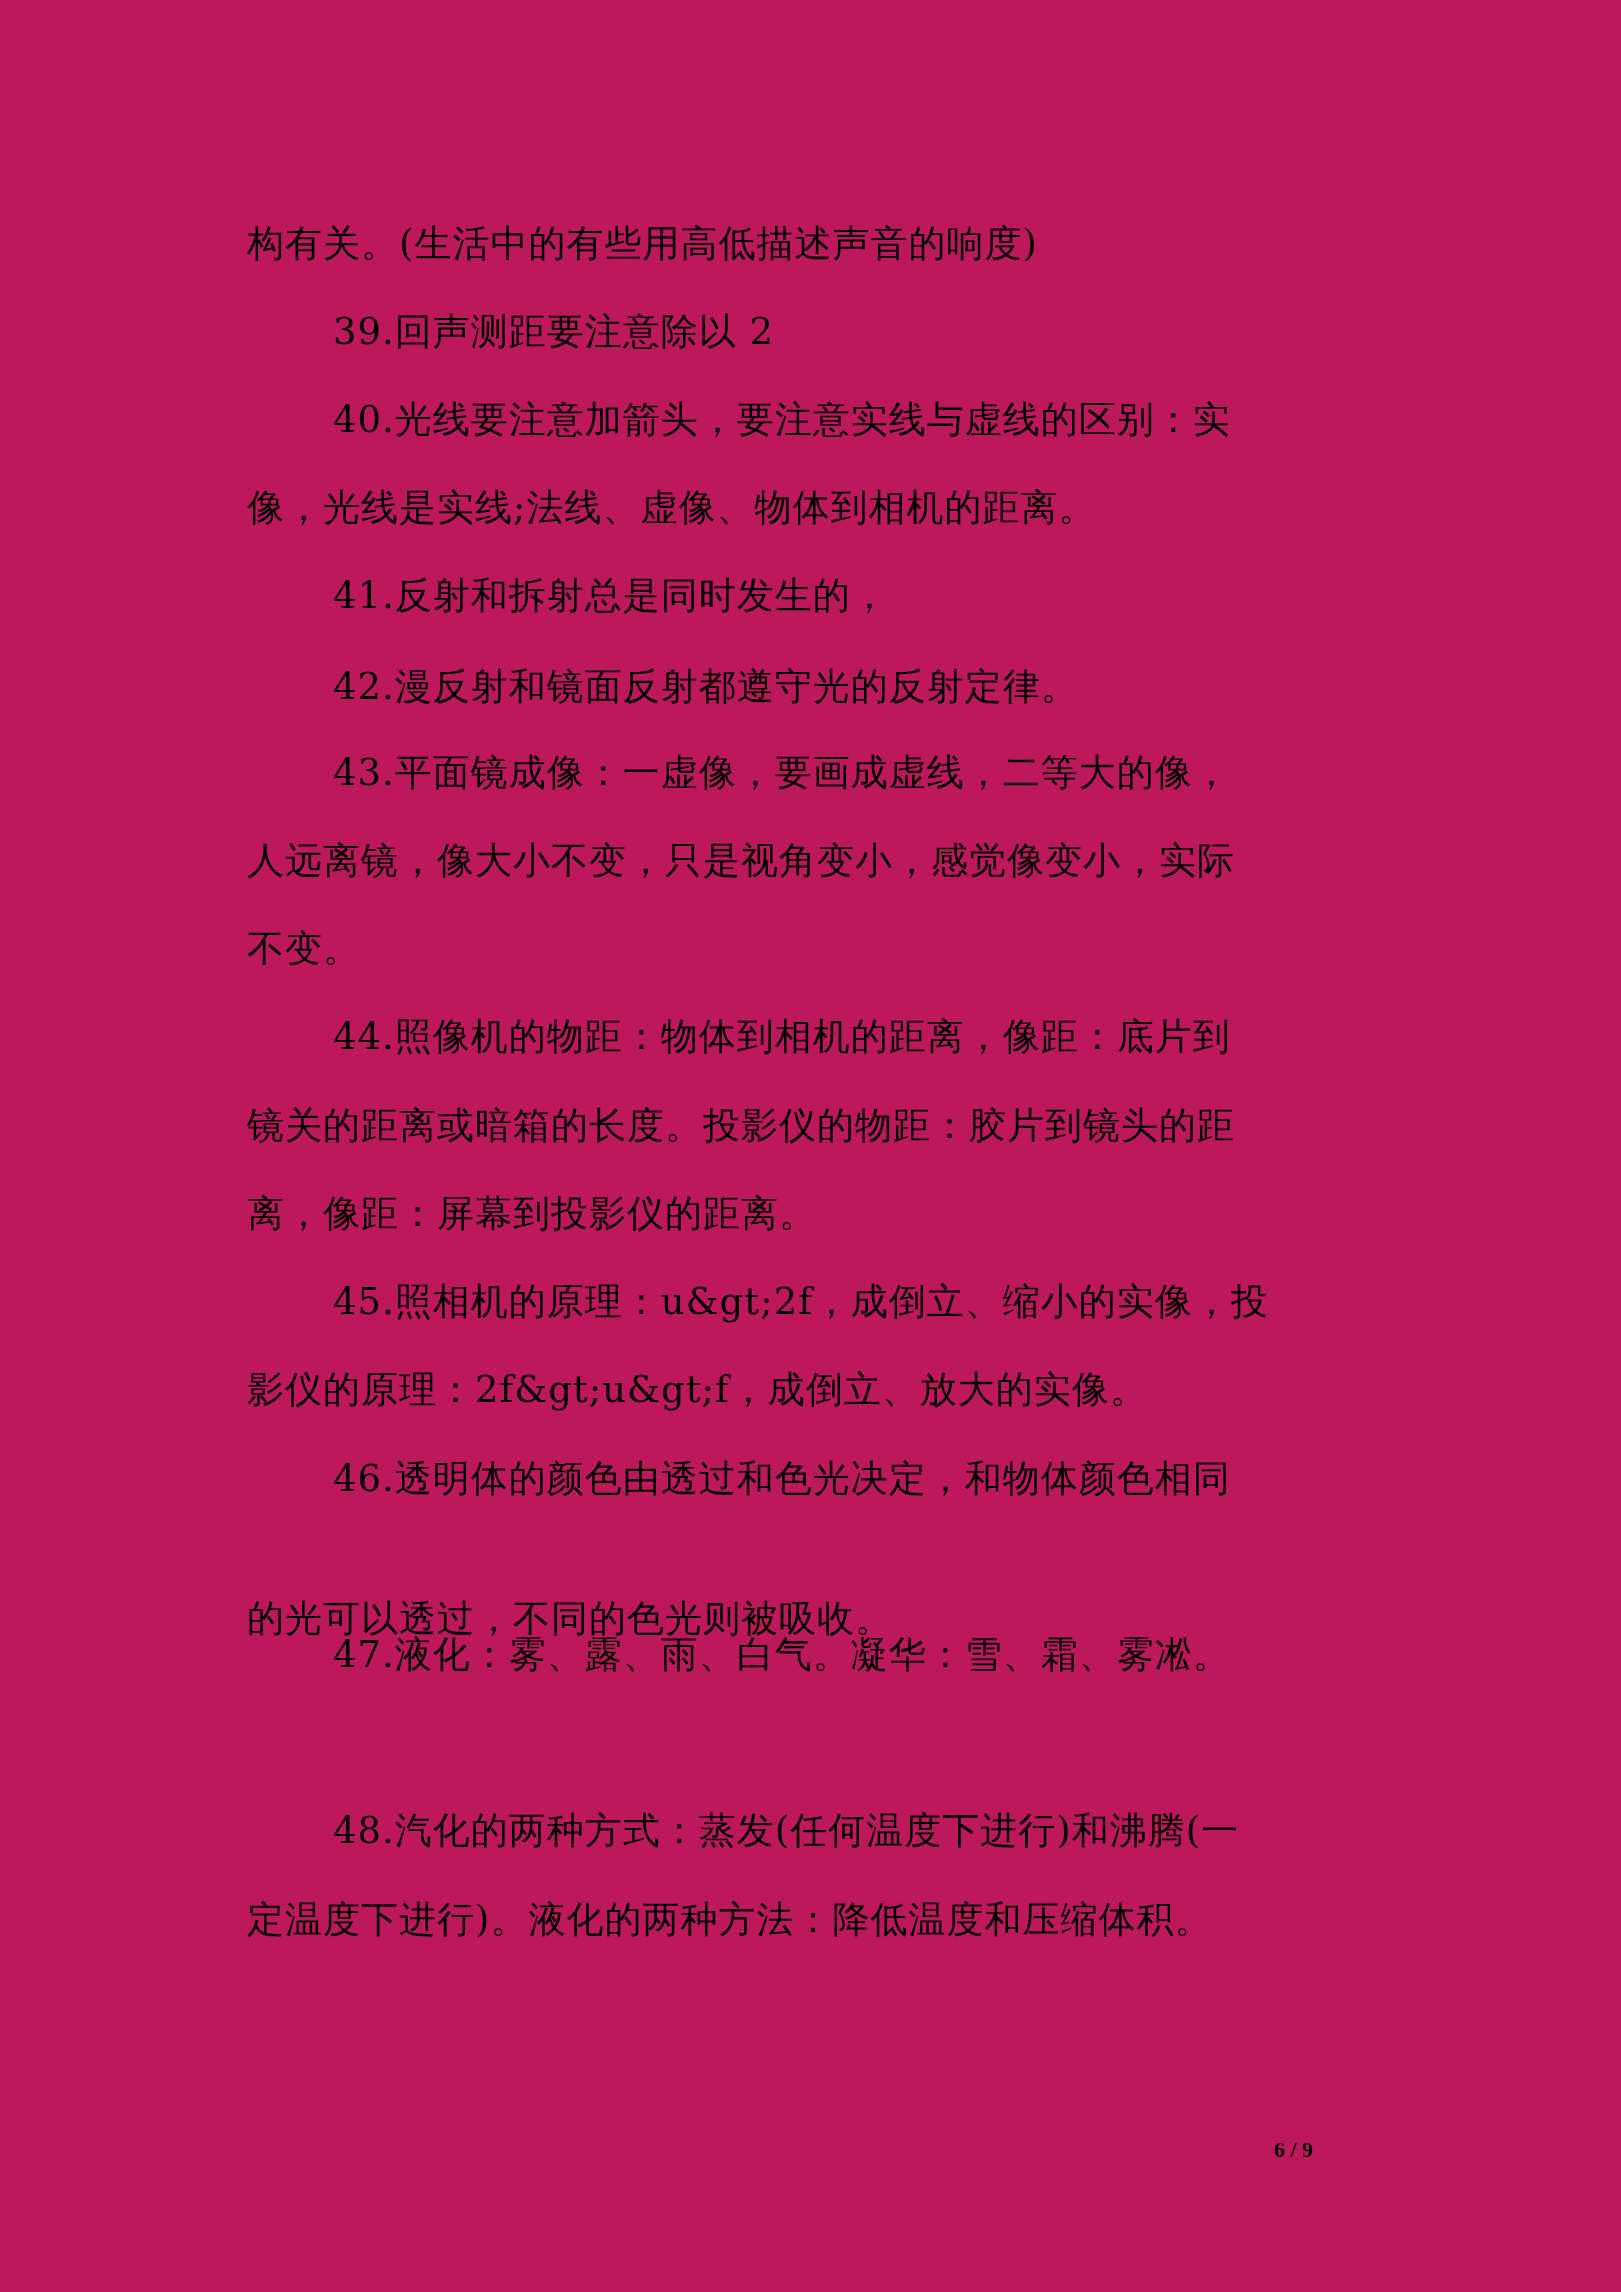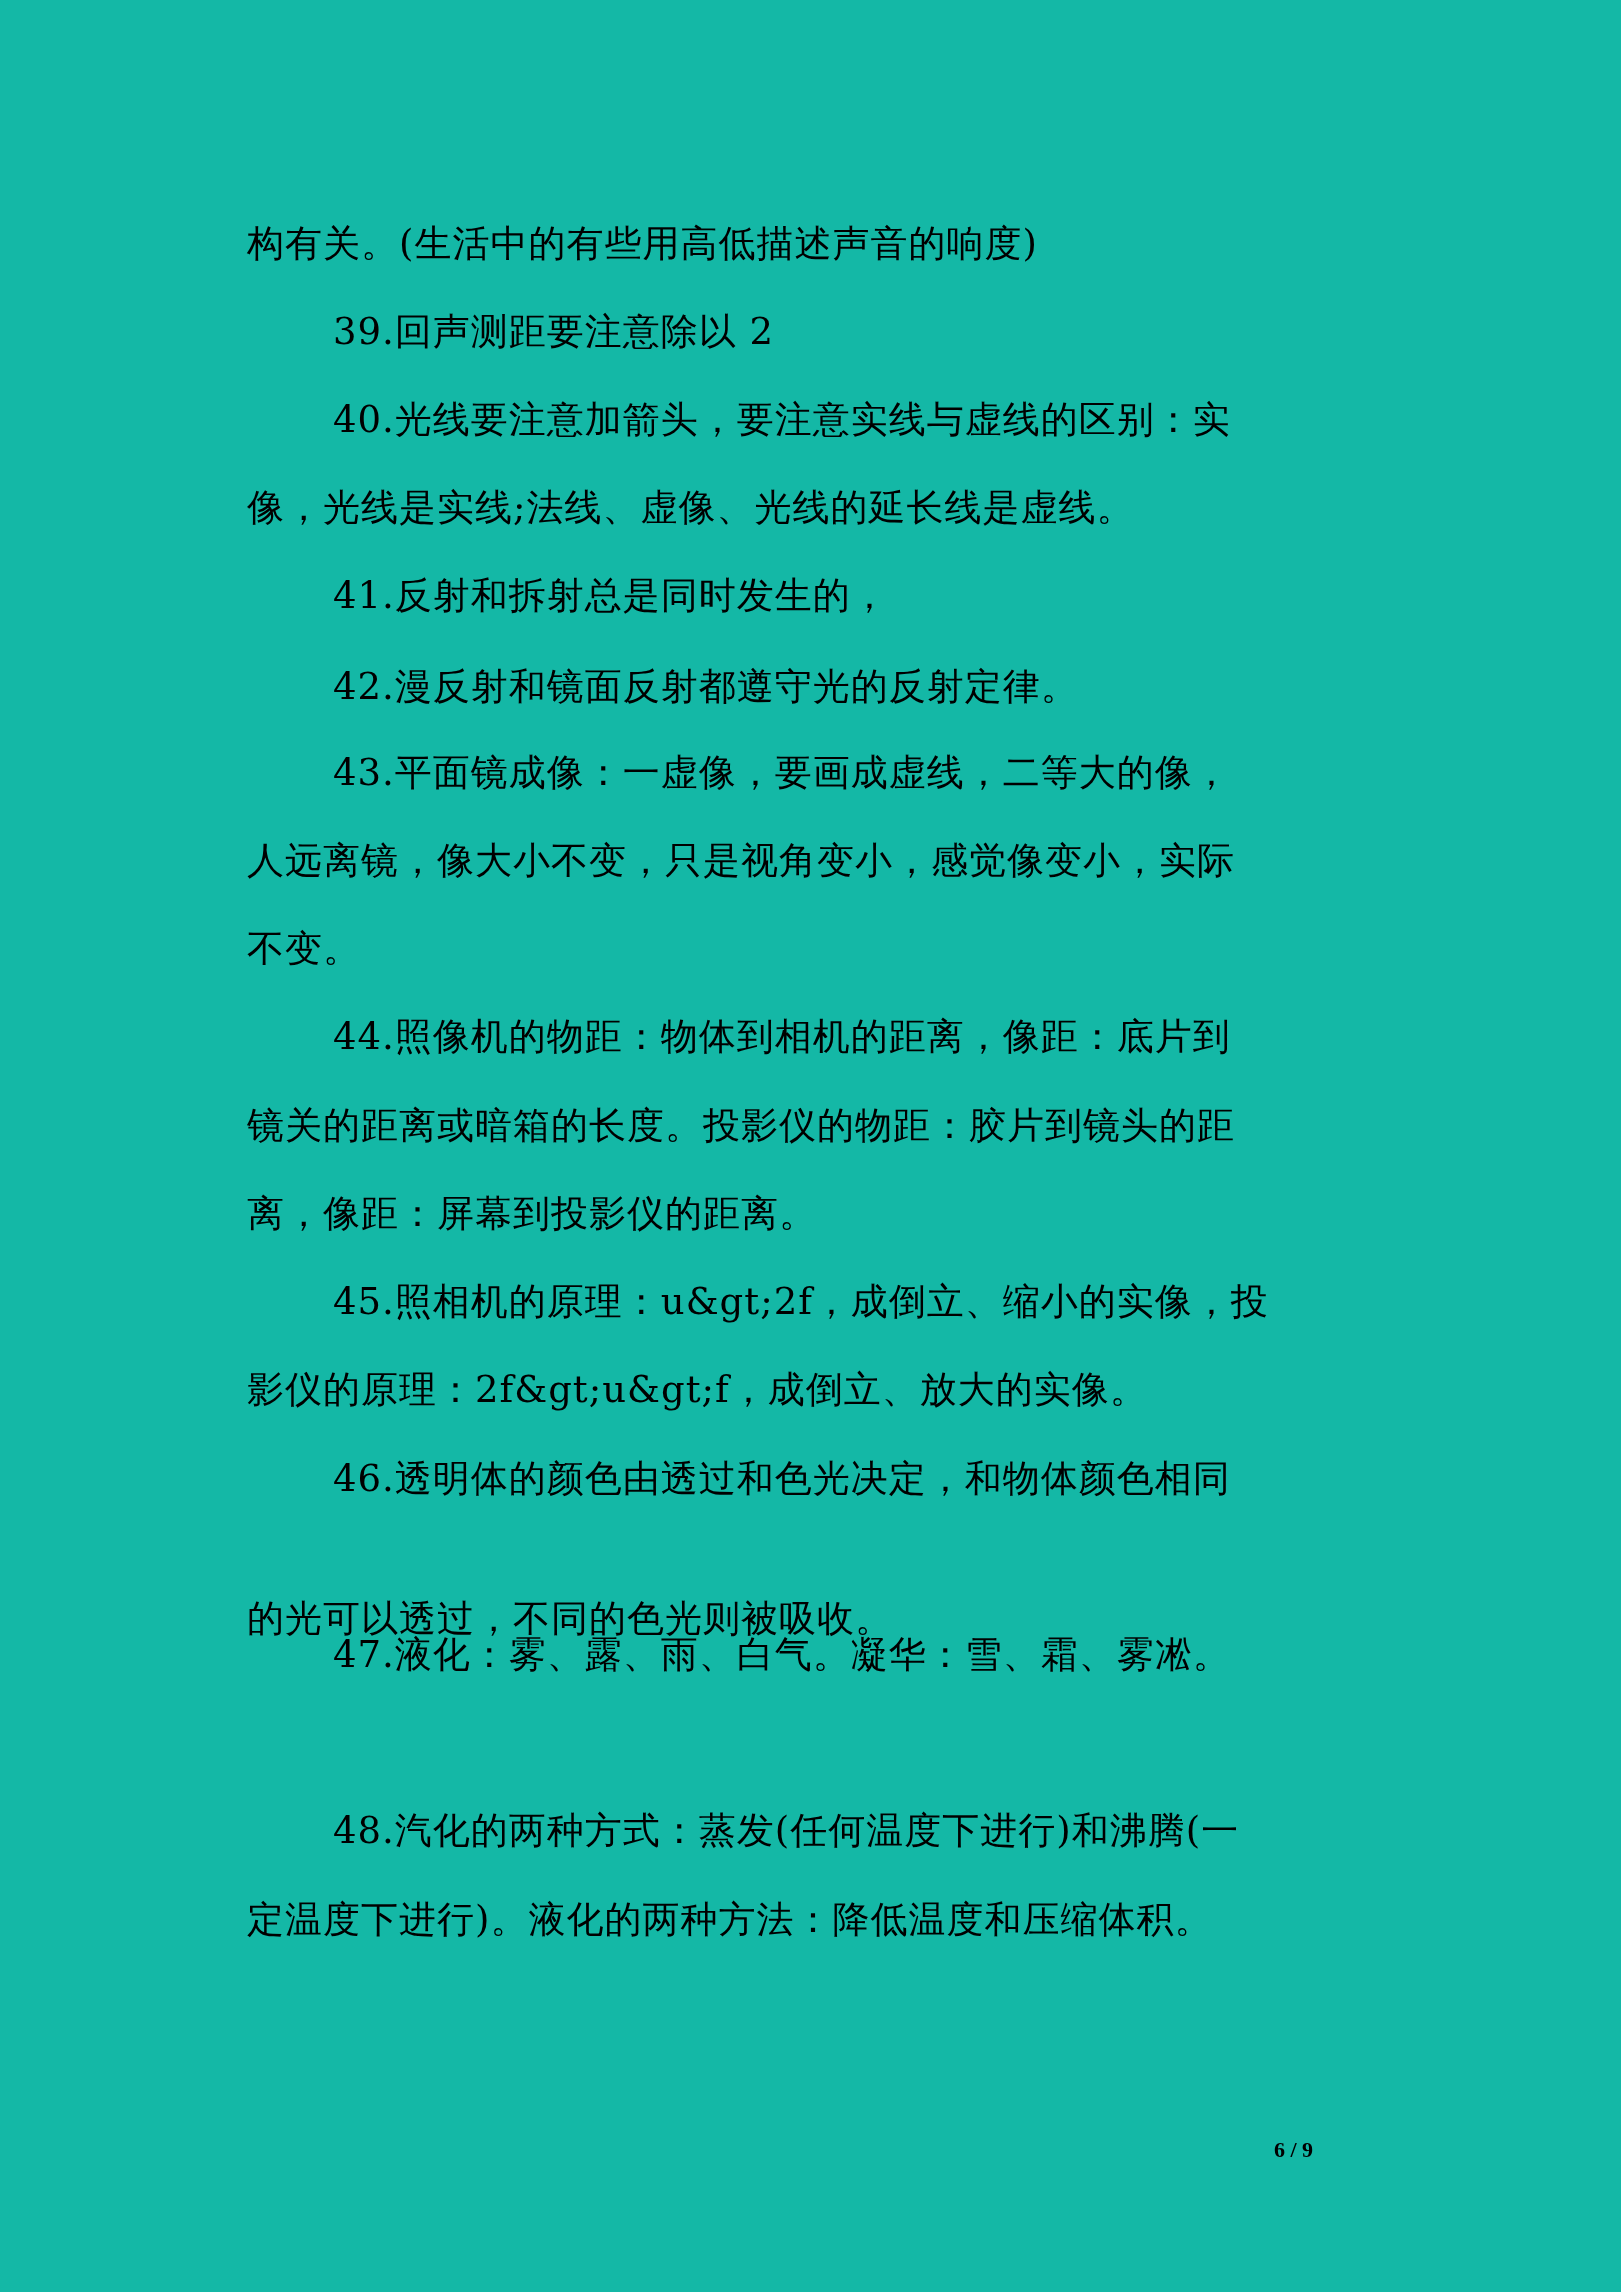--- a/index.html
+++ b/index.html
@@ -1,32 +1,32 @@
 <!DOCTYPE html>
 <html><head>
 <meta charset="utf-8">
 <style>
   html, body { margin: 0; padding: 0; background: #ffffff; }
   body { width: 1621px; height: 2293px; position: relative; overflow: hidden;
          font-family: "DejaVu Serif", "Liberation Serif", serif; color: #000; }
-  .page { position: absolute; left: 0; top: 0; width: 1621px; height: 2293px; background: #14b8a6; }
+  .page { position: absolute; left: 0; top: 0; width: 1621px; height: 2293px; background: #be185d; }
   .line { position: absolute; left: 247px; width: 1142px; font-size: 37px; line-height: 45px;
           white-space: nowrap; letter-spacing: 1px; }
   .indent { left: 333px; }
   .footer { position: absolute; left: 1274px; top: 2137px; font-size: 22px; font-weight: bold;
             font-family: "Liberation Serif", serif; }
 </style>
 </head>
 <body>
 
 <div class="page">
   <div class="line" style="top:221px">构有关。(生活中的有些用高低描述声音的响度)</div>
   <div class="line indent" style="top:309px">39.回声测距要注意除以 2</div>
   <div class="line indent" style="top:397px">40.光线要注意加箭头，要注意实线与虚线的区别：实</div>
-  <div class="line" style="top:485px">像，光线是实线;法线、虚像、光线的延长线是虚线。</div>
+  <div class="line" style="top:485px">像，光线是实线;法线、虚像、物体到相机的距离。</div>
   <div class="line indent" style="top:573px">41.反射和拆射总是同时发生的，</div>
   <div class="line indent" style="top:664px">42.漫反射和镜面反射都遵守光的反射定律。</div>
   <div class="line indent" style="top:750px">43.平面镜成像：一虚像，要画成虚线，二等大的像，</div>
   <div class="line" style="top:838px">人远离镜，像大小不变，只是视角变小，感觉像变小，实际</div>
   <div class="line" style="top:926px">不变。</div>
   <div class="line indent" style="top:1014px">44.照像机的物距：物体到相机的距离，像距：底片到</div>
   <div class="line" style="top:1191px">离，像距：屏幕到投影仪的距离。</div>
   <div class="line" style="top:1103px">镜关的距离或暗箱的长度。投影仪的物距：胶片到镜头的距</div>
   <div class="line indent" style="top:1279px">45.照相机的原理：u&amp;gt;2f，成倒立、缩小的实像，投</div>
   <div class="line" style="top:1367px">影仪的原理：2f&amp;gt;u&amp;gt;f，成倒立、放大的实像。</div>

